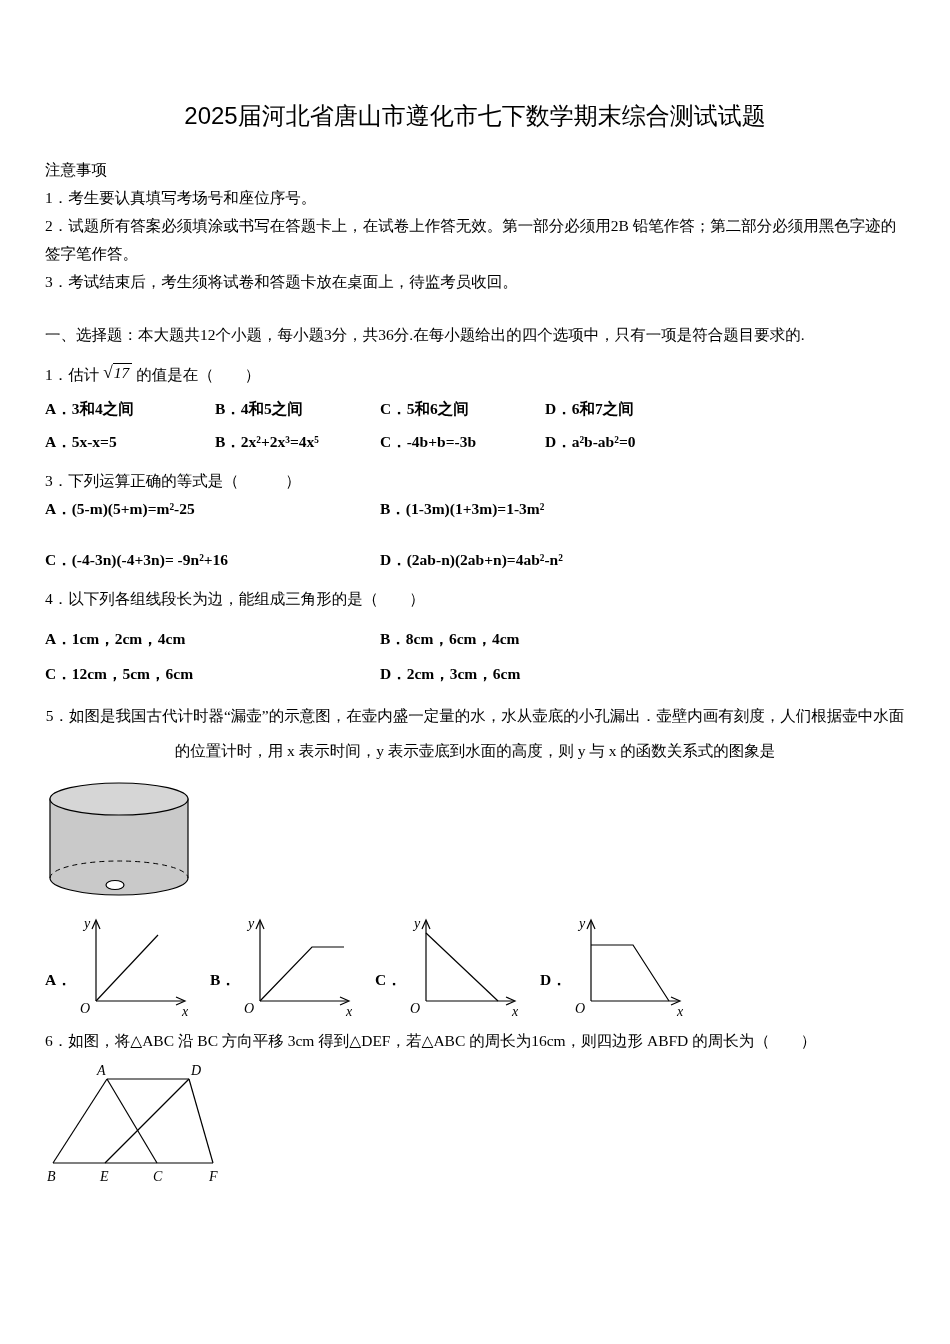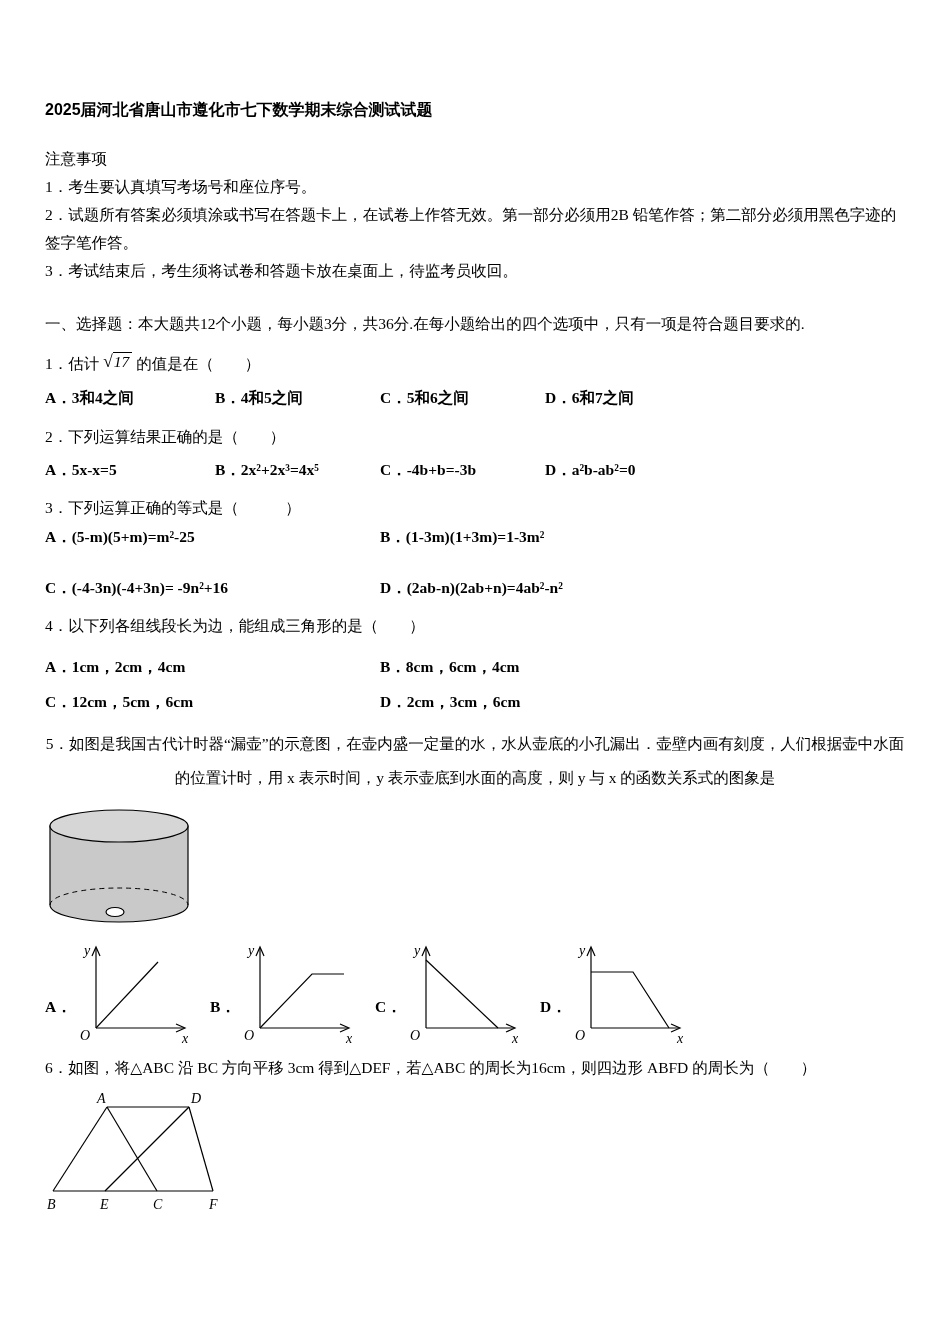--- a/index.html
+++ b/index.html
@@ -7,21 +7,21 @@
     width: 950px; height: 1344px;
     background: #ffffff; color: #000000;
     font-family: "Liberation Serif", "DejaVu Serif", serif;
     font-size: 15.5px;
     overflow: hidden;
   }
   .page { padding: 100px 45px 0 45px; }
 
   .title {
     font-family: "Liberation Sans", "DejaVu Sans", sans-serif;
-    font-size: 16px; font-weight: bold; text-align: left;
+    font-size: 24px; font-weight: normal; text-align: center;
     margin: 0 0 24px 0;
   }
 
   .notice-heading, .notice-item { line-height: 1.8; }
   .section-heading { margin-top: 26px; line-height: 1.8; }
 
   .q-stem { margin-top: 10px; line-height: 1.85; }
   .q5-stem { line-height: 2.25; text-align: center; }
 
   .opts4 { display: flex; margin-top: 4px; font-weight: bold; line-height: 1.85; }
@@ -72,21 +72,20 @@
   <div class="q-stem">
     <span>1．估计</span><span class="sqrt"><span class="rad-sign">√</span><span class="radicand">17</span></span><span>的值是在（　　）</span>
   </div>
   <div class="opts4">
     <span class="opt first">A．3和4之间</span>
     <span class="opt">B．4和5之间</span>
     <span class="opt">C．5和6之间</span>
     <span class="opt">D．6和7之间</span>
   </div>
 
-  <div class="q-stem">2．下列运算结果正确的是（　　）</div>
   <div class="opts4">
     <span class="opt first">A．5x-x=5</span>
     <span class="opt">B．2x²+2x³=4x⁵</span>
     <span class="opt">C．-4b+b=-3b</span>
     <span class="opt">D．a²b-ab²=0</span>
   </div>
 
   <div class="q-stem">3．下列运算正确的等式是（　　　）</div>
   <div class="opts2 q3-opts">
     <span class="opt">A．(5-m)(5+m)=m²-25</span>

